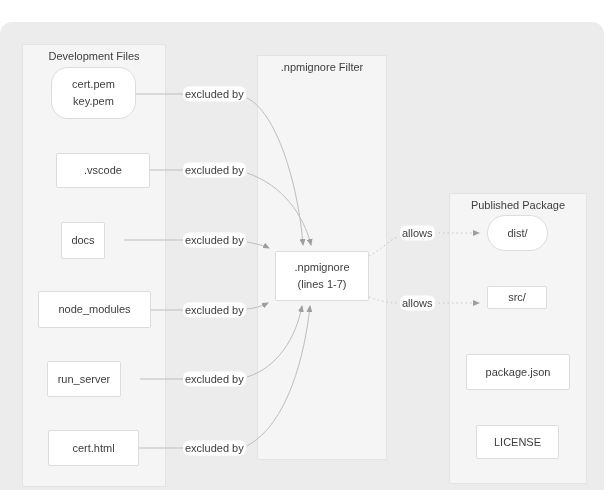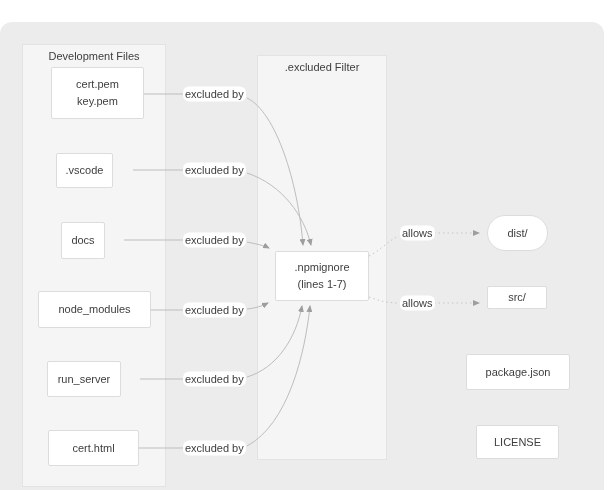--- a/index.html
+++ b/index.html
@@ -45,22 +45,22 @@
   .panel-pub{left:449px;top:171px;width:138px;height:291px;}
   .node{
     position:absolute;z-index:3;
     background:var(--c-node_bg);
     border:1px solid var(--c-node_border);
     border-radius:2px;
     display:flex;flex-direction:column;align-items:center;justify-content:center;
     font-size:11px;line-height:17px;color:var(--c-text);
     text-align:center;
   }
-  .n-cert{left:51px;top:45px;width:93px;height:52px;}
-  .n-vscode{left:56px;top:131px;width:57px;height:35px;}
+  .n-cert{left:51px;top:45px;width:85px;height:52px;border-radius:17px;}
+  .n-vscode{left:56px;top:131px;width:94px;height:35px;}
   .n-docs{left:61px;top:200px;width:44px;height:37px;}
   .n-nm{left:38px;top:269px;width:113px;height:37px;}
   .n-rs{left:47px;top:339px;width:74px;height:36px;}
   .n-ih{left:48px;top:408px;width:91px;height:36px;}
   .n-npmignore{left:275px;top:229px;width:94px;height:50px;}
   .n-dist{left:487px;top:193px;width:61px;height:36px;border-radius:18px;}
   .n-src{left:487px;top:264px;width:60px;height:23px;}
   .n-pj{left:466px;top:332px;width:104px;height:36px;}
   .n-lic{left:476px;top:403px;width:83px;height:34px;text-align:center;}
   .edge-label{
@@ -88,23 +88,26 @@
 </head>
 <body>
 
 <div class="canvas">
 
   <section class="panel panel-dev">
     <div class="panel-title">Development Files</div>
   </section>
 
   <section class="panel panel-filter">
-    <div class="panel-title">.excluded Filter</div>
+    <div class="panel-title">.npmignore Filter</div>
   </section>
 
+  <section class="panel panel-pub">
+    <div class="panel-title">Published Package</div>
+  </section>
 
   <svg class="edges" viewBox="0 0 608 490" xmlns="http://www.w3.org/2000/svg">
     <defs>
       <marker id="arrow" markerWidth="7" markerHeight="6" refX="6" refY="3" orient="auto" markerUnits="userSpaceOnUse">
         <path d="M0,0 L7,3 L0,6 Z" style="fill:var(--c-arrowhead);stroke:none;"></path>
       </marker>
     </defs>
 
     <path class="edge-solid" d="M136 72 H183"></path>
     <path class="edge-solid" d="M133 148 H183"></path>

